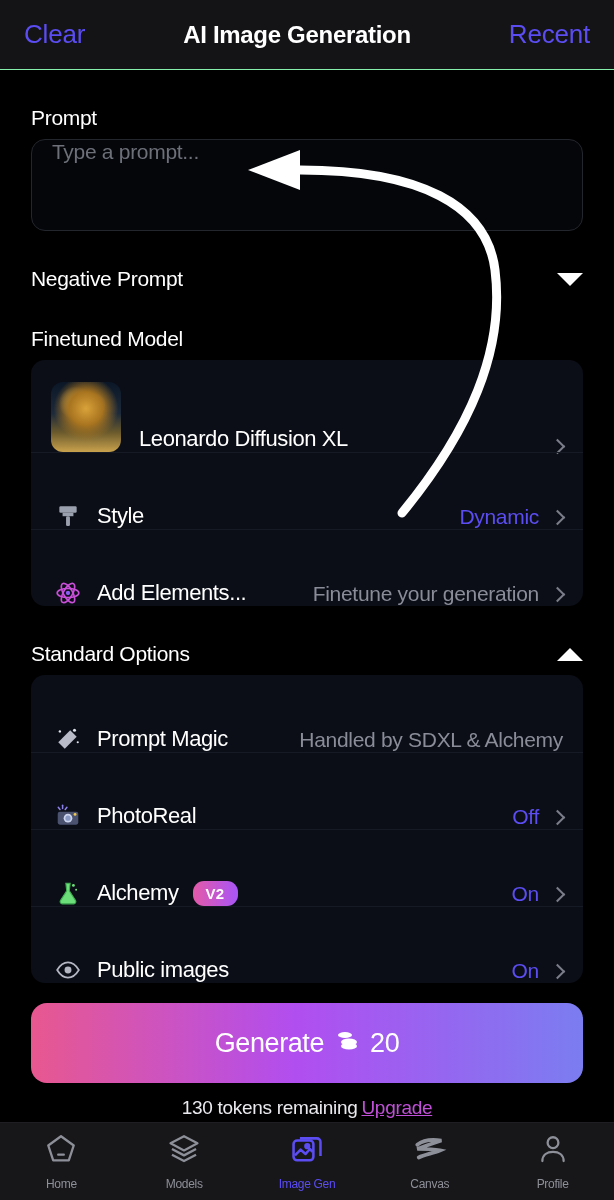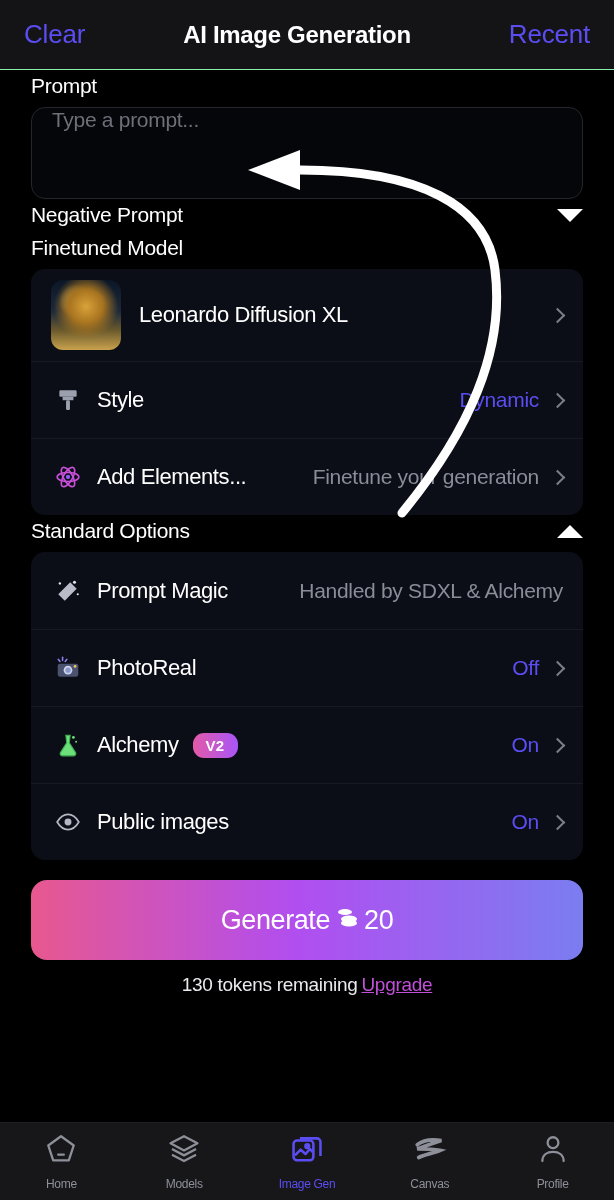--- a/index.html
+++ b/index.html
@@ -20,21 +20,21 @@
     border-bottom:1px solid #86efac;
   }
   .hdr-side { font-size:26px; color:#5b4df2; letter-spacing:-0.2px; }
   .hdr-title { font-size:24px; color:#fff; font-weight:600; letter-spacing:-0.3px; }
 
   
   .body { padding:0 31px; }
 
   .section-label {
     font-size:21px; color:#fff; letter-spacing:-0.3px;
-    margin-top:4px; margin-bottom:9px;
+    margin-top:36px; margin-bottom:9px;
   }
   .section-row {
     display:flex; align-items:center; justify-content:space-between;
   }
 
   
   .prompt-box {
     height:92px; border:1px solid #24262e; border-radius:14px;
     background:#05060a;
     display:flex; align-items:flex-start; padding:0 20px;
@@ -46,21 +46,21 @@
     border-right:13px solid transparent;
   }
   .tri-down { border-top:13px solid #fff; }
   .tri-up   { border-bottom:13px solid #fff; }
 
   
   .card {
     background:#0b0e17; border-radius:14px; overflow:hidden;
   }
   .row {
-    display:flex; align-items:center; height:auto;
+    display:flex; align-items:flex-end; height:auto;
     padding:0 20px; position:relative;
   }
   .row + .row { border-top:1px solid #161a24; }
   .row-h92 { height:92px; }
   .row-h77 { height:77px; }
   .row-label {
     font-size:22px; color:#fff; letter-spacing:-0.4px; white-space:nowrap;
   }
   .row-right {
     margin-left:auto; display:flex; align-items:center; gap:13px;
@@ -91,21 +91,21 @@
     font-size:15px;color:#fff;font-weight:700;
     padding:4px 13px;border-radius:11px;margin-left:14px;
     background:linear-gradient(90deg,#e35aa8 0%, #a855f7 100%);
     letter-spacing:0.3px;
   }
 
   
   .gen-btn {
     margin-top:20px;height:80px;border-radius:16px;
     background:linear-gradient(90deg,#e8588f 0%, #b14ef0 48%, #7b7df0 100%);
-    display:flex;align-items:center;justify-content:center;gap:4px;
+    display:flex;align-items:center;justify-content:center;gap:10px;
     font-size:27px;color:#fff;letter-spacing:-0.4px;
   }
   .tokens {
     margin-top:14px;text-align:center;font-size:19px;color:#e9e9ee;
     letter-spacing:-0.3px;
   }
   .upgrade {
     color:#c050d8;text-decoration:underline;margin-left:4px;
   }
 

